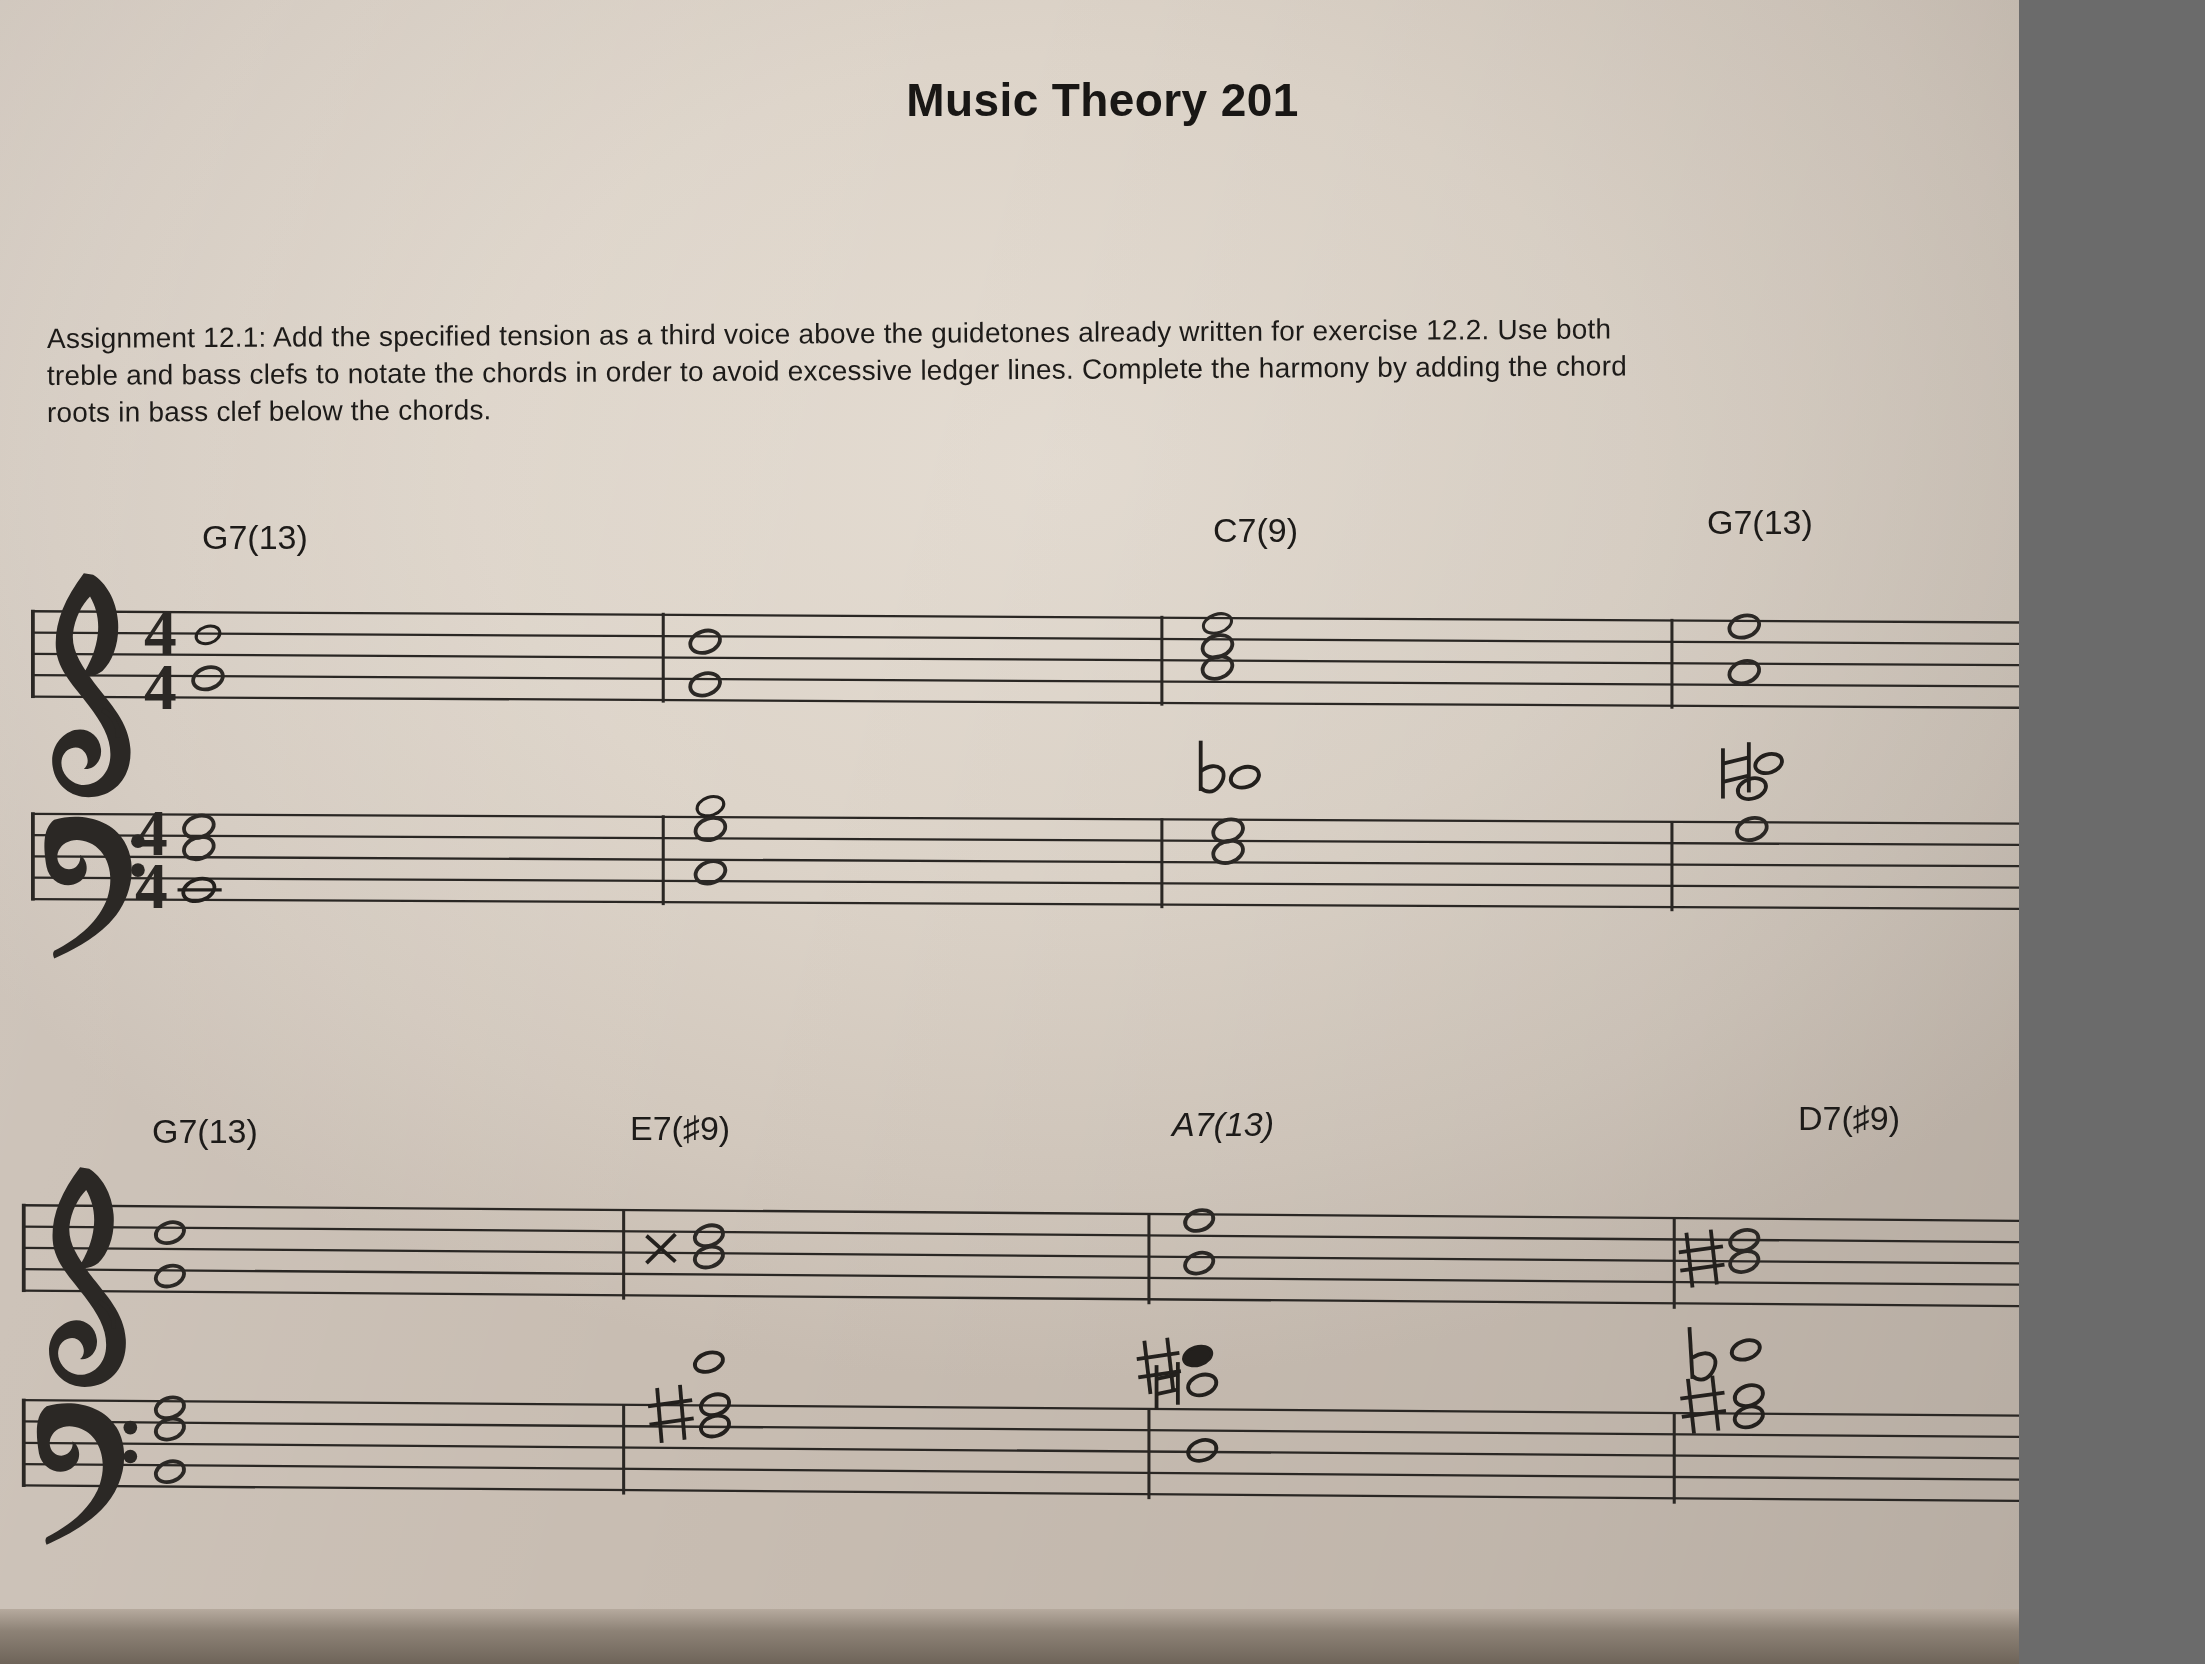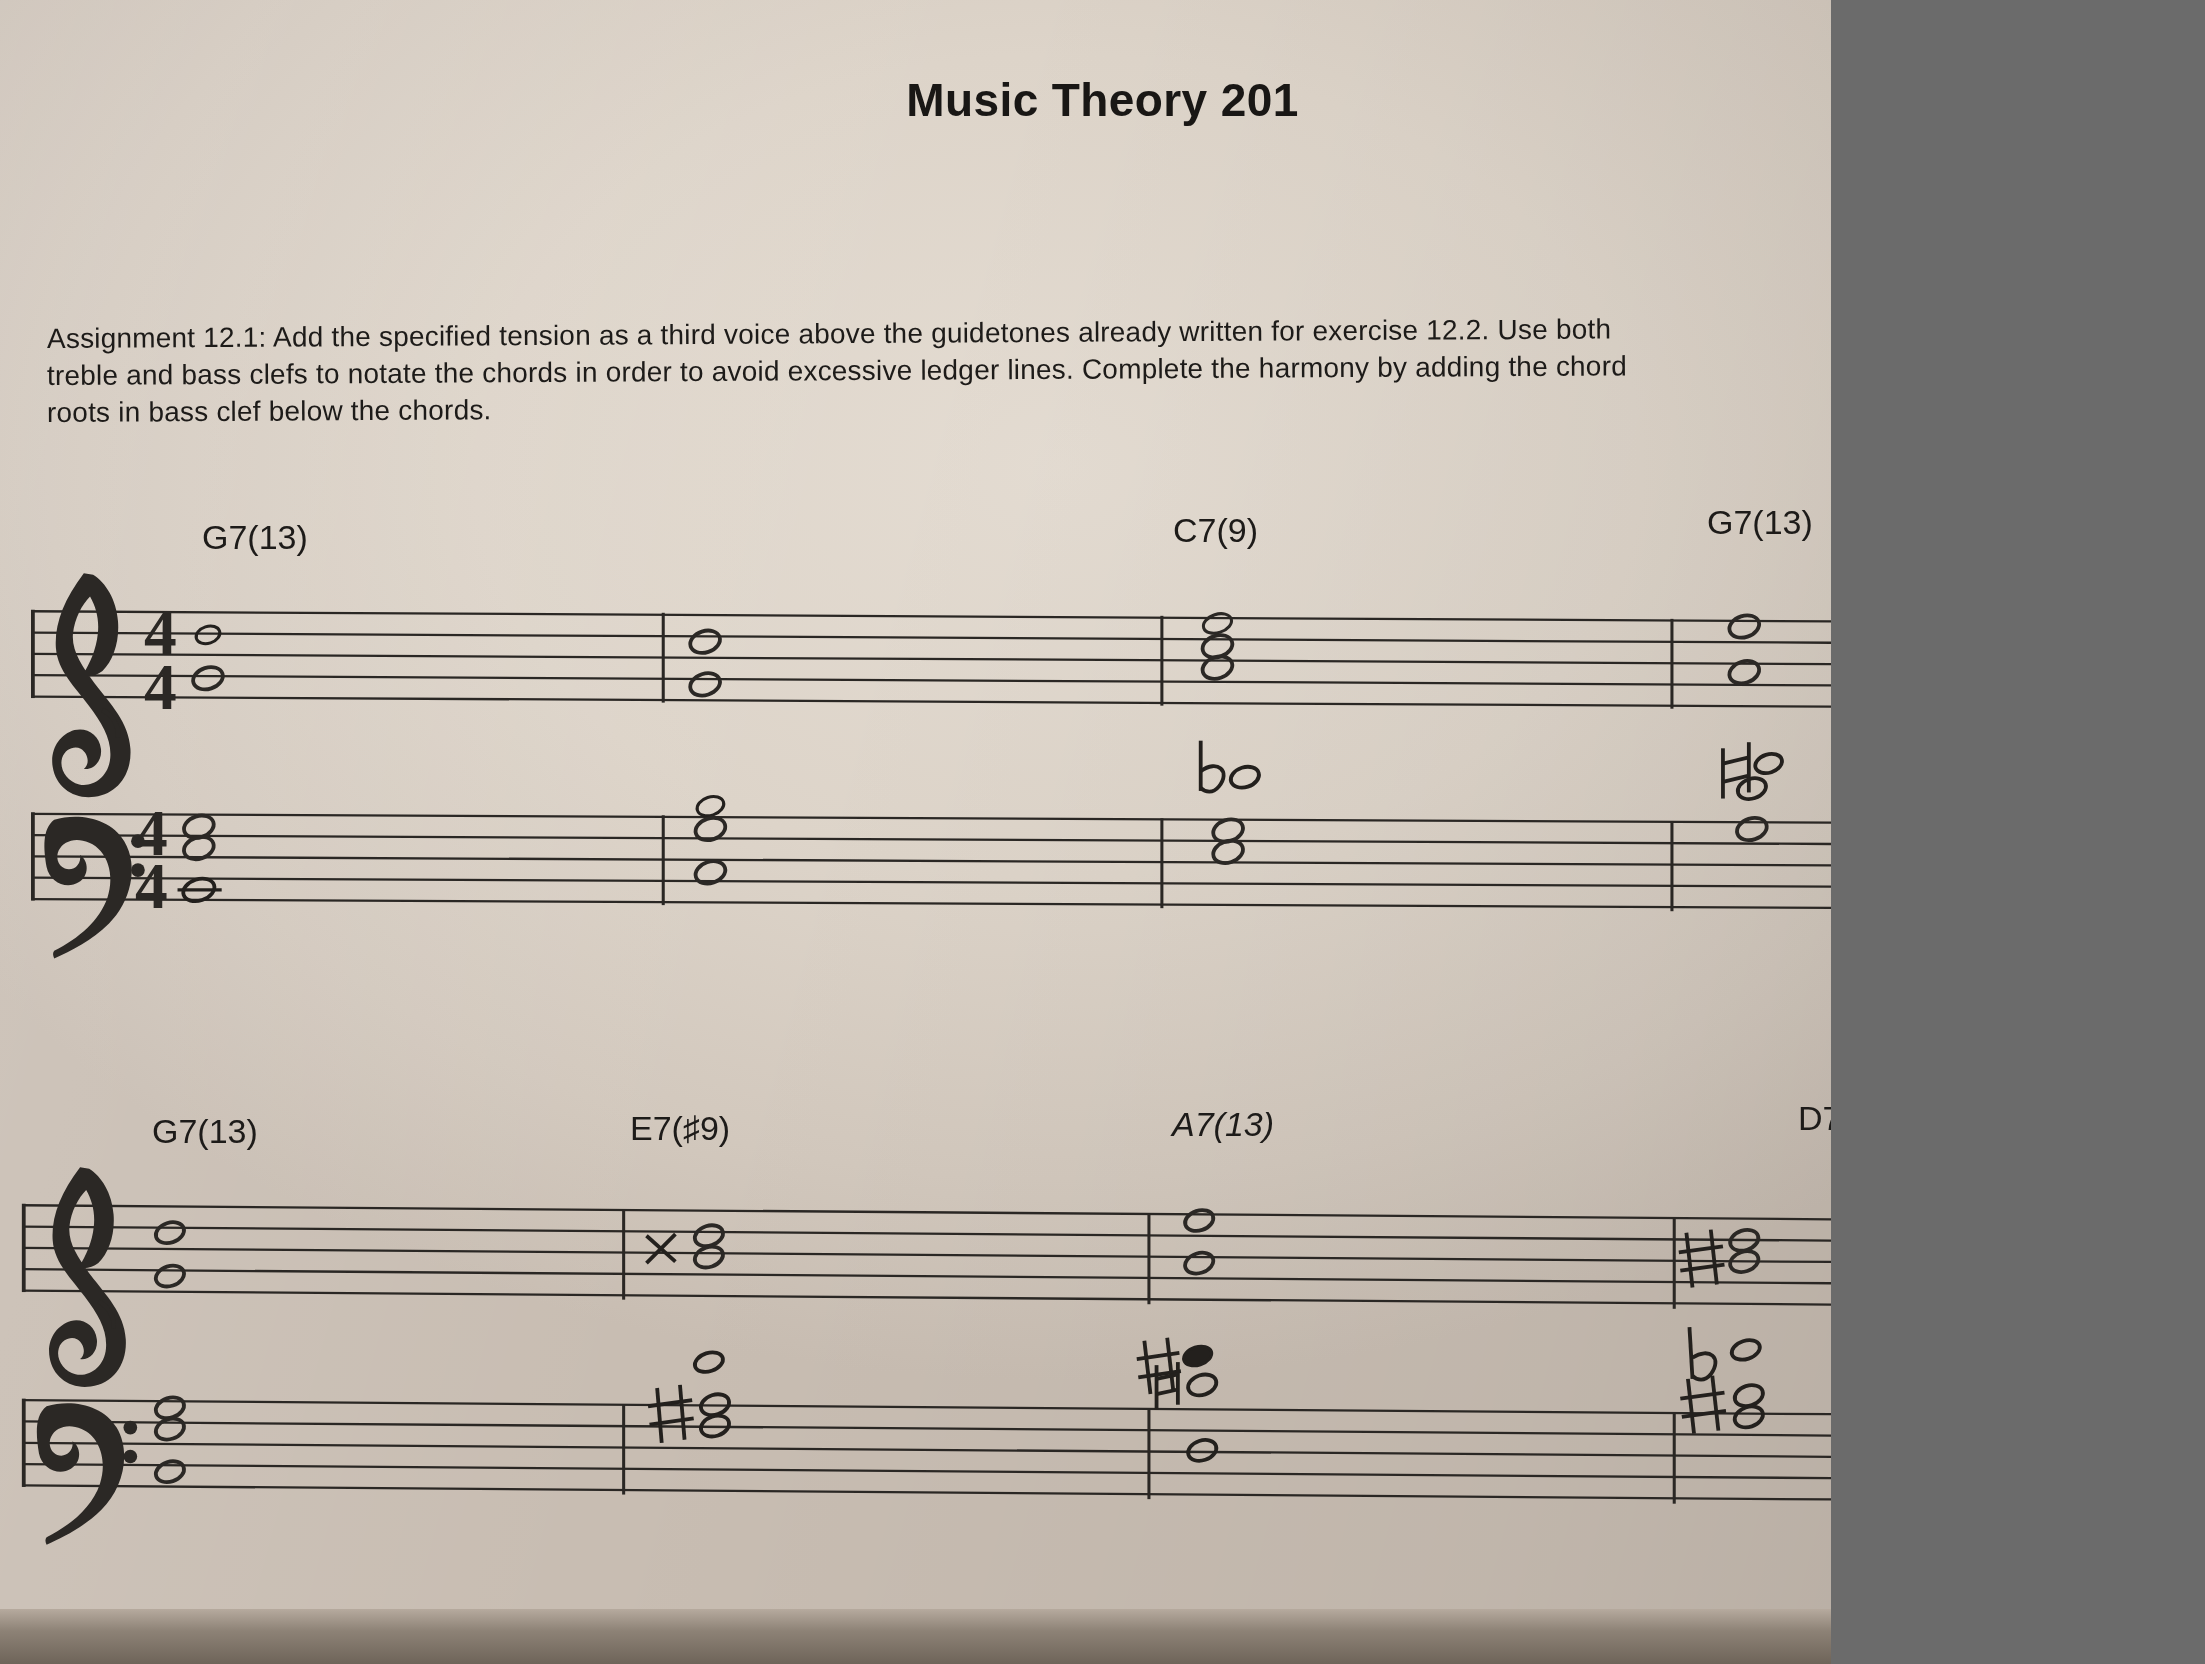--- a/index.html
+++ b/index.html
@@ -5,21 +5,21 @@
   html, body {
     margin: 0;
     padding: 0;
     background: #6b6b6b;
   }
   body {
     font-family: "Liberation Sans", sans-serif;
   }
   #page {
     position: relative;
-    width: 1831px;
+    width: 2019px;
     height: 1664px;
     overflow: hidden;
     background: #ffffff;
   }
   
   #paper {
     position: absolute;
     left: 0; top: 0;
     width: 2205px;
     height: 1664px;
@@ -114,21 +114,21 @@
 
   <div id="instructions">
     <span class="line l1">Assignment 12.1: Add the specified tension as a third voice above the guidetones already written for exercise 12.2. Use both</span>
     <span class="line l2">treble and bass clefs to notate the chords in order to avoid excessive ledger lines. Complete the harmony by adding the chord</span>
     <span class="line l3">roots in bass clef below the chords.</span>
   </div>
 
   <div class="system" id="system1">
 
     <div class="chordlabel" style="left:202px; top:-7.6px;">G7(13)</div>
-    <div class="chordlabel" style="left:1173px; top:-15.2px;text-align:center;">C7(9)</div>
+    <div class="chordlabel" style="left:1213px; top:-15.2px;text-align:center;">C7(9)</div>
     <div class="chordlabel" style="left:1707px; top:-23px;">G7(13)</div>
 
     <svg class="staffsvg" width="2205" height="472" viewBox="0 0 2894 620">
       <g class="printed" stroke-width="3" stroke="#2b2825">
 
         <g>
           <line x1="40" y1="112" x2="2870" y2="128"></line>
           <line x1="40" y1="140" x2="2870" y2="156"></line>
           <line x1="40" y1="168" x2="2870" y2="184"></line>
           <line x1="40" y1="196" x2="2870" y2="212"></line>

